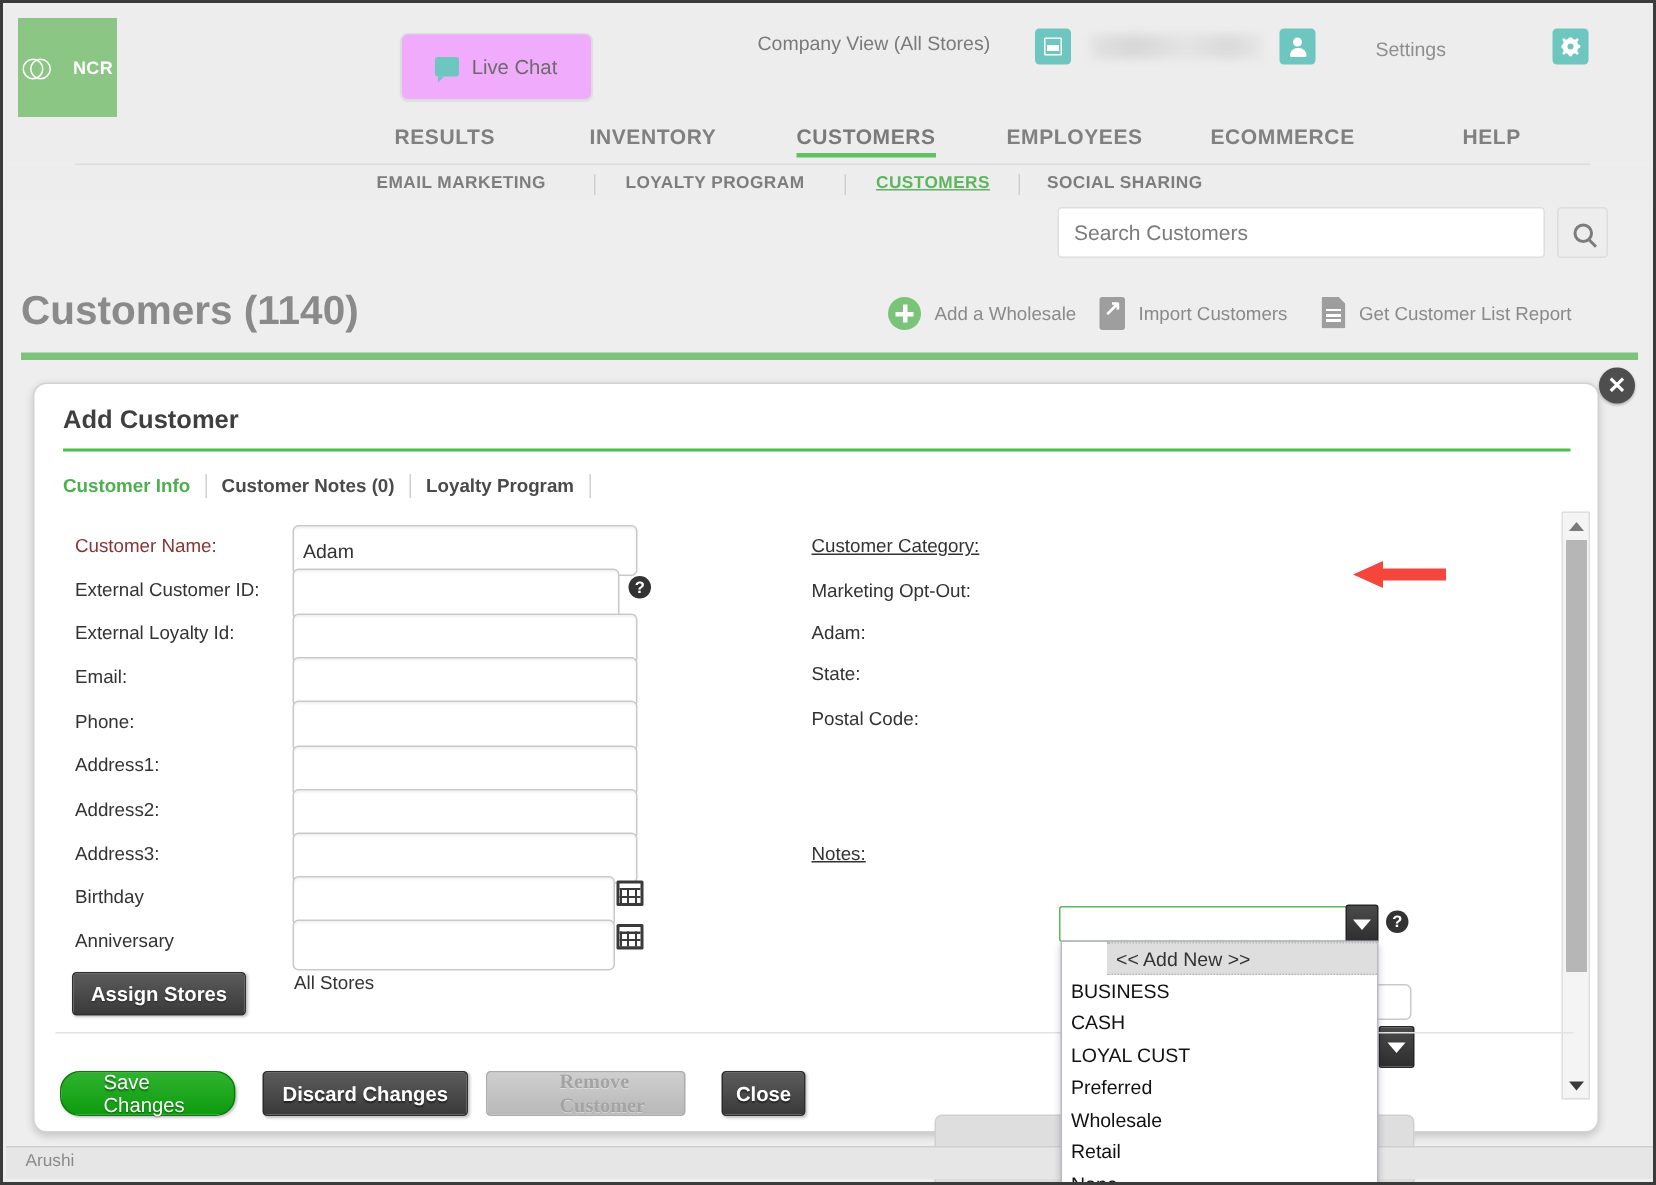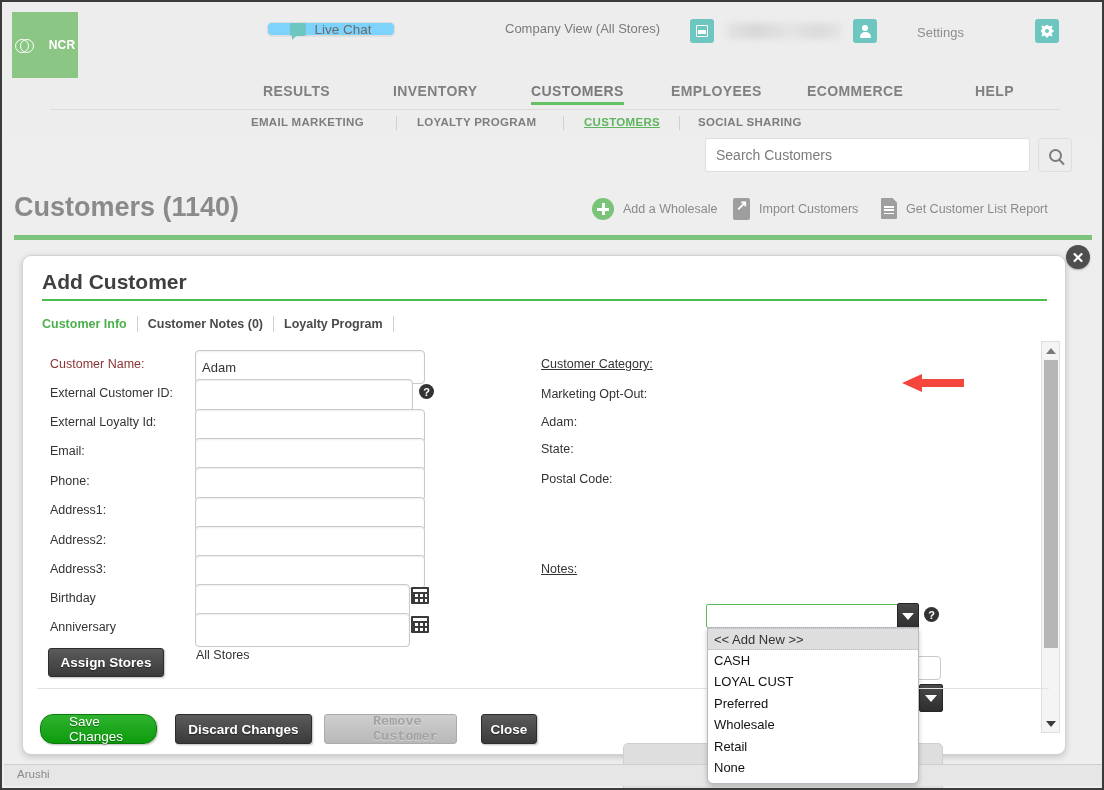--- a/index.html
+++ b/index.html
@@ -33,22 +33,22 @@
   }
   .logo-mark:before, .logo-mark:after {
     content:""; position:absolute; top:0; width:12px; height:12px;
     border:1.6px solid #ffffff; border-radius:50%;
   }
   .logo-mark:before { left:0; }
   .logo-mark:after { left:5px; }
   .logo-text { color:#fff; font-size:12px; font-weight:bold; letter-spacing:.2px; }
 
   .livechat {
-    position:absolute; left:263px; top:18px; width:128px; height:14px;
-    background:#7dd3fc; border:1px solid #dcdcdc; border-radius:5px;
+    position:absolute; left:263px; top:18px; width:128px; height:45px;
+    background:#f0abfc; border:1px solid #dcdcdc; border-radius:5px;
     display:flex; align-items:center; justify-content:center; gap:8px;
     box-shadow: 0 1px 1px rgba(0,0,0,.06);
   }
   .chat-bubble {
     width:16px; height:13px; background:#6ec6c0; border-radius:2px; position:relative;
   }
   .chat-bubble:after {
     content:""; position:absolute; left:2px; bottom:-4px;
     border-left:4px solid #6ec6c0; border-bottom:4px solid transparent;
   }
@@ -148,21 +148,21 @@
   }
   .green-bar { position:absolute; left:12px; top:233px; width:1078px; height:5px; background:#7cc47c; }
 
   
   .modal {
     position:absolute; left:20px; top:253px; width:1044px; height:500px;
     background:#ffffff; border:1px solid #d2d2d2; border-radius:9px;
     box-shadow: 0 2px 6px rgba(0,0,0,.18);
     overflow:visible;
   }
-  .modal-title { position:absolute; left:19px; top:14px; font-size:21px; font-weight:bold; color:#3f3f3f; }
+  .modal-title { position:absolute; left:19px; top:14px; font-size:17px; font-weight:bold; color:#3f3f3f; }
   .modal-underline { position:absolute; left:19px; top:43px; width:1005px; height:2px; background:#4dbb4d; }
 
   .tabs { position:absolute; left:19px; top:60px; display:flex; align-items:center; }
   .tab { font-size:12.5px; color:#4a4a4a; padding:0 10px; font-weight:bold; }
   .tab:first-child { padding-left:0; }
   .tab.active { color:#4cb14c; }
   .tabsep { width:1px; height:16px; background:#cfcfcf; }
 
   .close-x {
     position:absolute; left:1043px; top:-11px; width:24px; height:24px; border-radius:50%;
@@ -210,21 +210,21 @@
     text-shadow:0 1px 1px rgba(0,0,0,.4);
     box-shadow: 1px 1px 2px rgba(0,0,0,.25);
     font-family:"Liberation Sans", sans-serif;
     padding-left:28px;
   }
   .btn-disabled {
     position:absolute; background:linear-gradient(#cfcfcf,#b8b8b8);
     border:1px solid #ababab; border-radius:3px; color:#a3a3a3;
     font-size:13.5px; font-weight:bold; display:flex; align-items:center; justify-content:center;
     text-shadow:0 1px 0 rgba(255,255,255,.4);
-    font-family:Liberation Mono, monospace;
+    font-family:Liberation Serif, serif;
     padding-left:48px;
   }
 
   
   .combo-input {
     position:absolute; left:683px; top:348px; width:195px; height:24px;
     background:#fff; border:1px solid #5cb85c; border-radius:2px;
     font-size:13px; padding:0 5px; outline:none;
     font-family:"Liberation Sans", sans-serif;
   }
@@ -235,21 +235,21 @@
   }
   .chev { width:0;height:0;border-left:6px solid transparent;border-right:6px solid transparent;border-top:7px solid #fff; }
 
   .dropdown {
     position:absolute; left:684px; top:371px; width:212px;
     background:#fff; border:1px solid #b9b9c4; border-radius:0 0 6px 6px;
     box-shadow: 0 3px 5px rgba(0,0,0,.2);
     padding-bottom:4px; z-index:40;
   }
   .dd-item { height:21.5px; line-height:21.5px; padding-left:6px; font-size:13px; color:#111; }
-  .dd-item.highlight { background:#dedede; border-top:1px dotted #b9b9b9; border-bottom:1px dotted #b9b9b9; color:#333; }
+  .dd-item.highlight { background:#dedede; border-top:1px dotted #b9b9b9; border-bottom:1px dotted #b9b9b9; color:#333;margin-left:30px; }
 
   .state-arrow {
     position:absolute; left:896px; top:428px; width:24px; height:28px;
     background:linear-gradient(#4a4a4a,#2e2e2e); border:1px solid #262626; border-radius:2px;
     display:flex; align-items:center; justify-content:center;
   }
   .city-input {
     position:absolute; left:878px; top:400px; width:40px; height:24px;
     background:#fff; border:1px solid #c9c9c9; border-radius:4px;
   }
@@ -419,20 +419,21 @@
     <div class="notes-area"></div>
 
     <input class="combo-input" type="text" style="">
     <div class="combo-arrow">
       <div class="chev"></div>
     </div>
     <div class="help-icon" style="left:901px; top:351px;">?</div>
 
     <div class="dropdown">
       <div class="dd-item highlight">&lt;&lt; Add New &gt;&gt;</div>
+      <div class="dd-item">BUSINESS</div>
       <div class="dd-item">CASH</div>
       <div class="dd-item">LOYAL CUST</div>
       <div class="dd-item">Preferred</div>
       <div class="dd-item">Wholesale</div>
       <div class="dd-item">Retail</div>
       <div class="dd-item">None</div>
     </div>
 
     <div class="mscroll">
       <div class="up">

